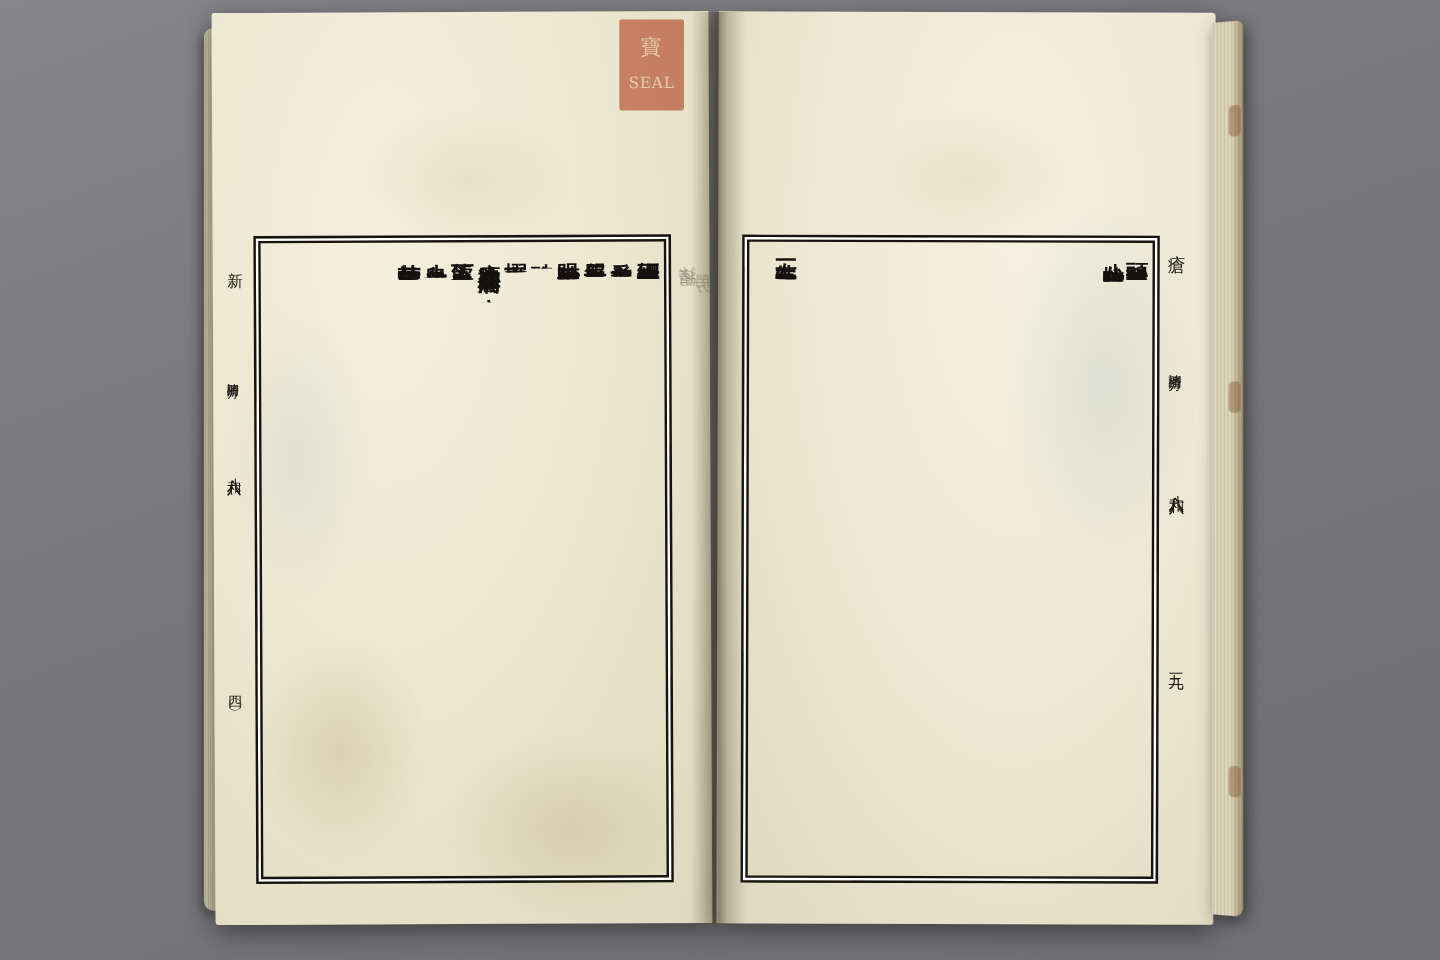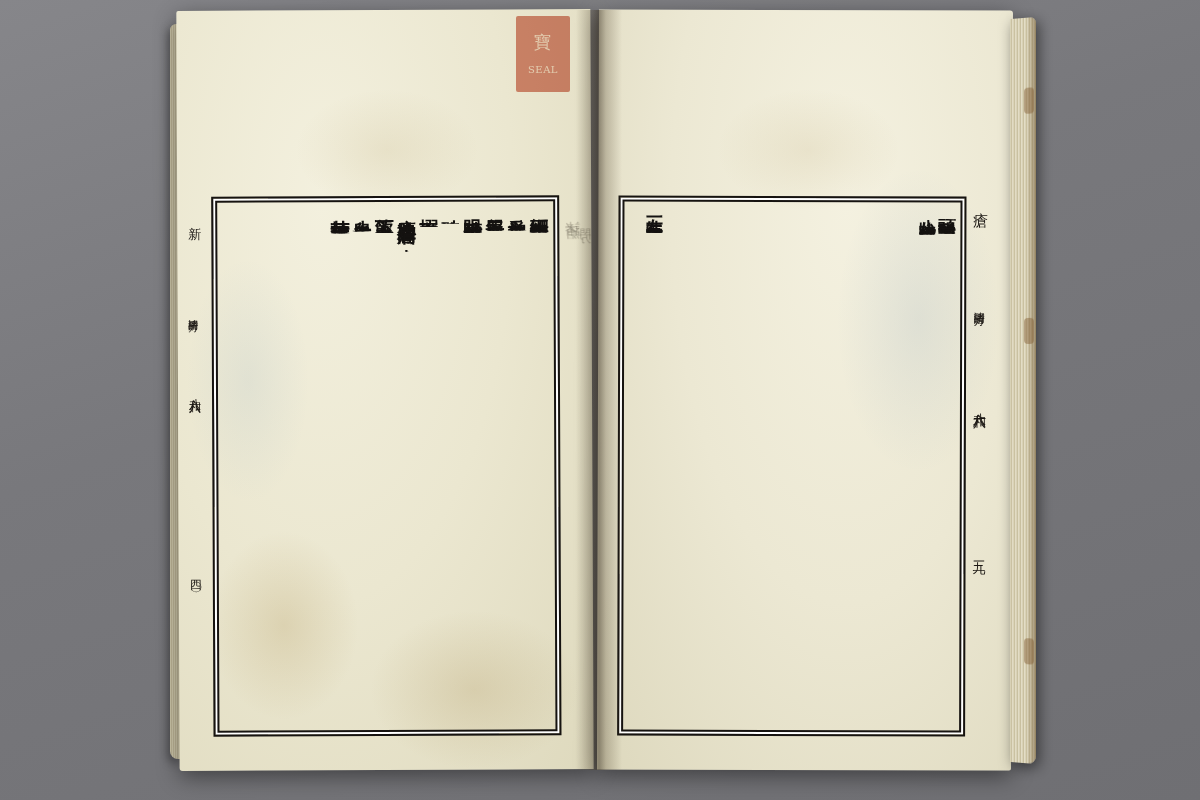--- a/index.html
+++ b/index.html
@@ -224,21 +224,21 @@
     align-items: center;
     justify-content: center;
     color: rgba(255,244,236,0.85);
     font-family: "DejaVu Serif", serif;
     font-size: 17px;
     line-height: 1.1;
     letter-spacing: 1px;
     border-radius: 2px;
     mix-blend-mode: multiply;
   }
-  #seal .seal-sub { font-size: 10px; letter-spacing: 0.5px; margin-top: 13px; }
+  #seal .seal-sub { font-size: 13px; letter-spacing: 0.5px; margin-top: 13px; }
 </style>
 </head>
 <body>
 
 <div id="stage">
 
   <div id="book">
 
     <div id="edge-left"></div>
 

